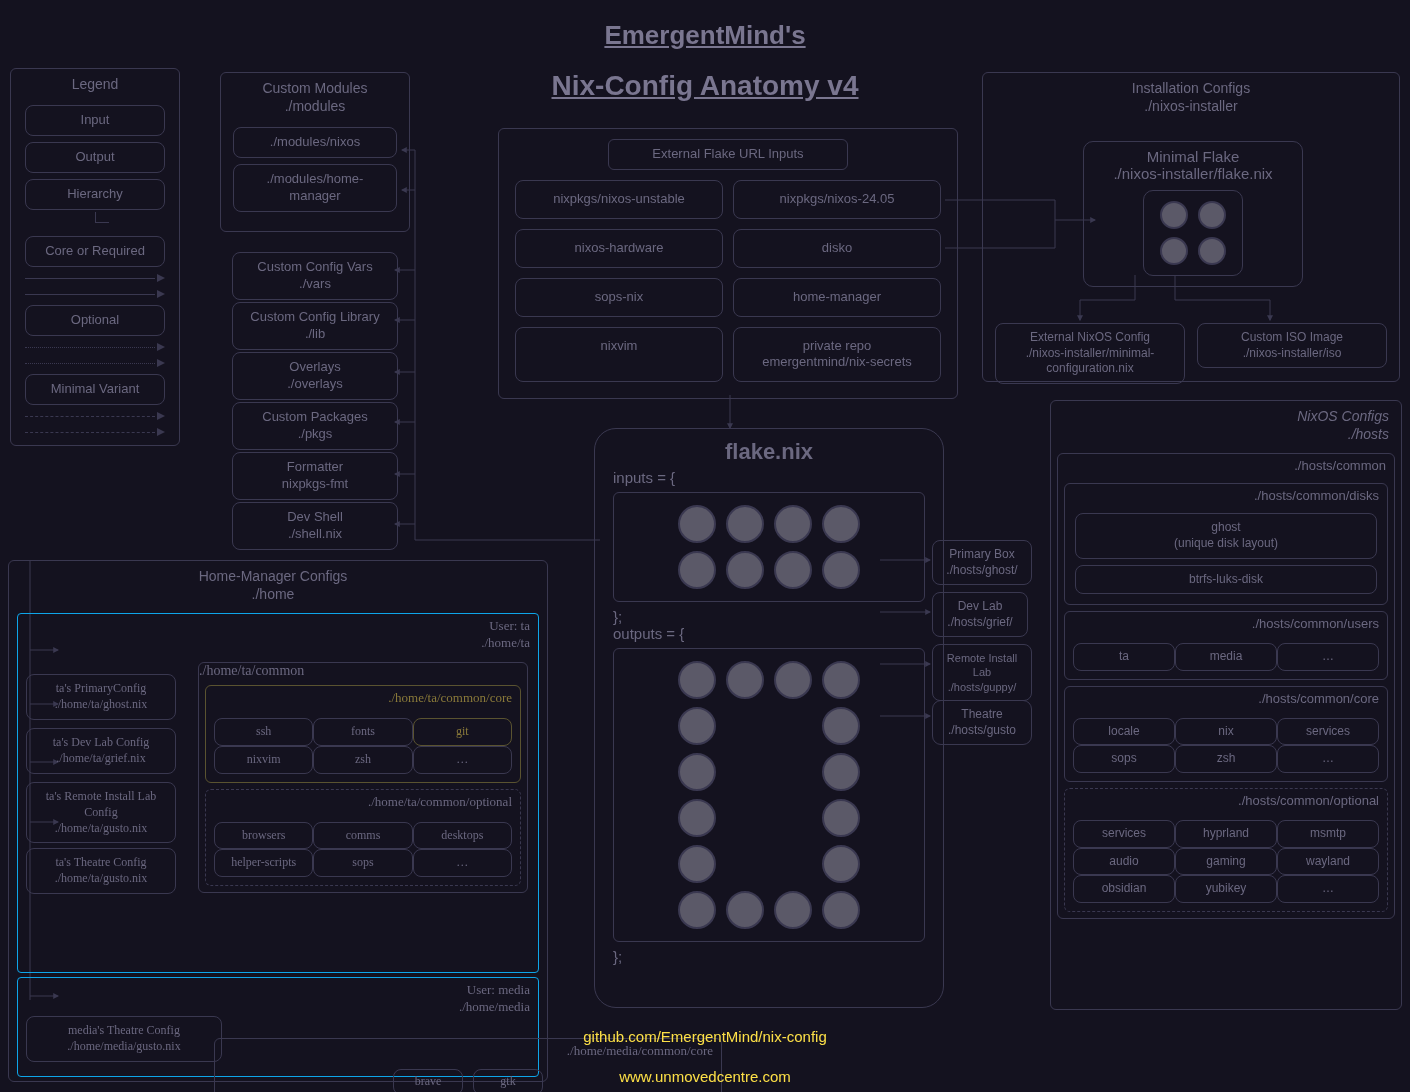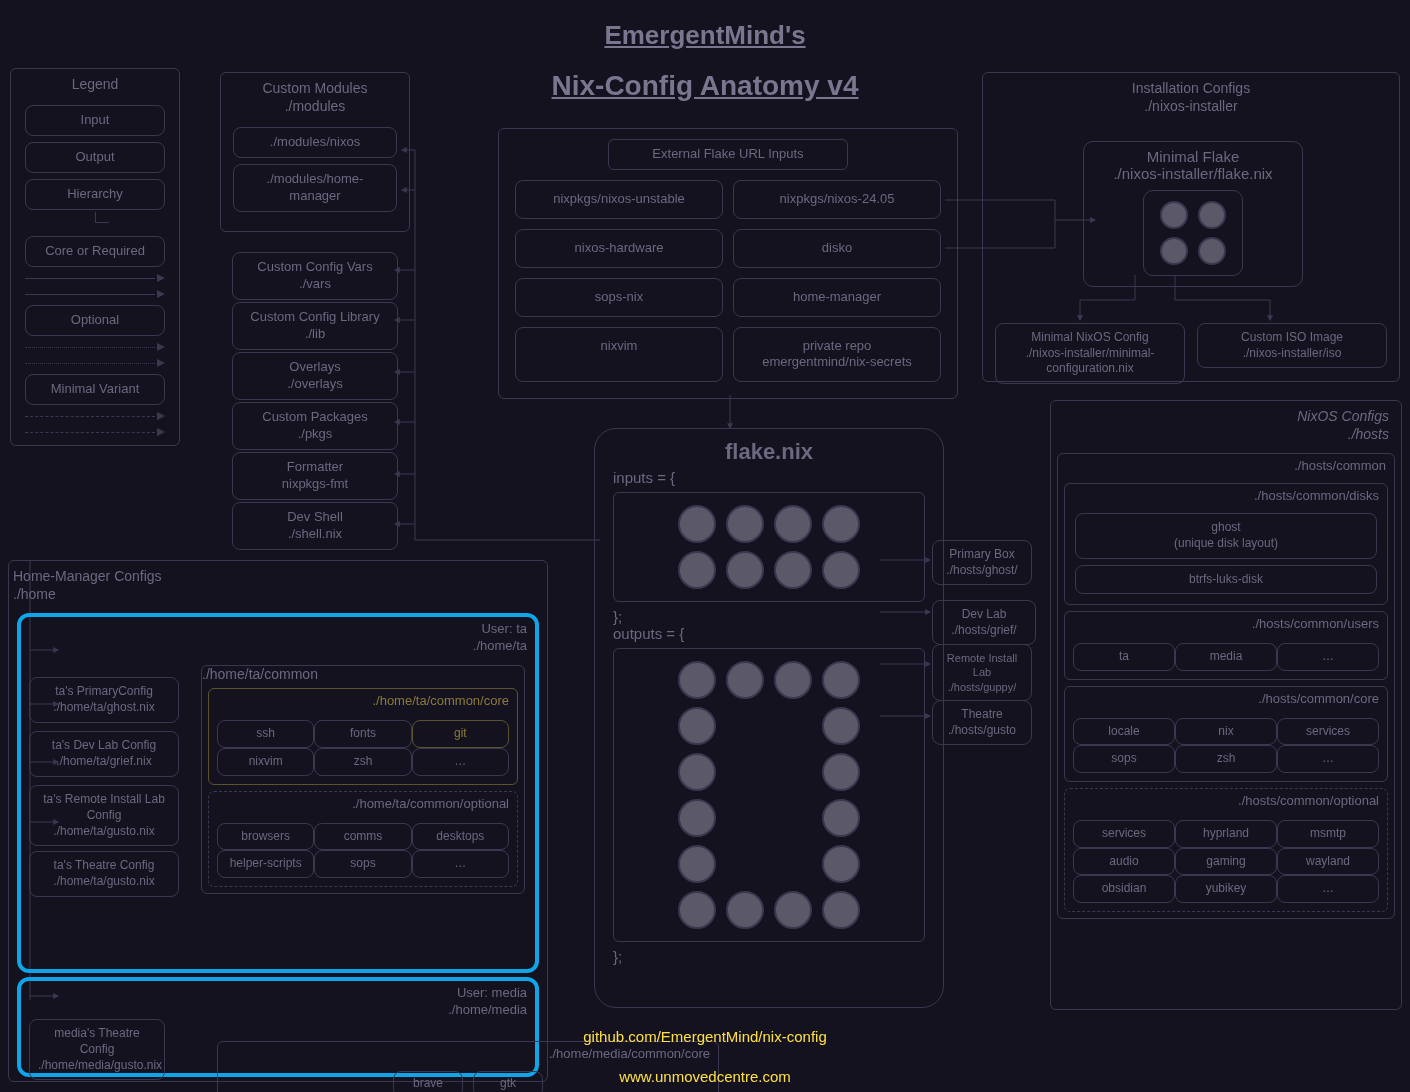--- a/index.html
+++ b/index.html
@@ -76,21 +76,21 @@
   #flake .outblock .circle-row.middle .circle:nth-child(2),
   #flake .outblock .circle-row.middle .circle:nth-child(3) { visibility: hidden; }
 
   
   #hosts { }
   .minigrid { display:grid; grid-template-columns: repeat(3, 1fr); gap: 0; padding: 8px; }
   .minigrid .pill { font-size: 12px; padding: 5px 4px; }
   .subpanel { border: 1px solid #3a3850; border-radius: 6px; margin: 6px; position: relative; }
   .subpanel.dashed { border-style: dashed; }
   .subpanel .shead { text-align: right; padding: 4px 8px; font-size: 13px; }
-  #home .userbox { border:4px solid #0ea5e9; border-radius:12px; margin:4px; position:relative; }
+  #home .userbox { border:1px solid #0ea5e9; border-radius:4px; margin:4px; position:relative;font-family:Liberation Serif, serif; }
   #home .userbox .uhead { text-align:right; padding:4px 8px; font-size:13px; line-height:1.3; }
 
   .footer { position:absolute; left:50%; transform:translateX(-50%); color:#fde047; }
   .footer.f1 { top:1028px; font-size:15px; }
   .footer.f2 { top:1068px; font-size:15px; }
 
   
   #wires { position:absolute; left:0; top:0; pointer-events:none; }
 </style>
 </head>
@@ -200,21 +200,21 @@
       <div class="circle-row">
           <span class="circle sm"></span>
           <span class="circle sm"></span>
         </div>
       <div class="circle-row">
           <span class="circle sm"></span>
           <span class="circle sm"></span>
         </div>
     </div>
   </div>
-  <div class="abs pill" style="left:12px; top:250px; width:190px; white-space:pre-line; font-size:12px;">Minimal NixOS Config
+  <div class="abs pill" style="left:12px; top:250px; width:190px; white-space:pre-line; font-size:12px;">External NixOS Config
 ./nixos-installer/minimal-configuration.nix</div>
   <div class="abs pill" style="left:214px; top:250px; width:190px; white-space:pre-line; font-size:12px;text-align:center;">Custom ISO Image
 ./nixos-installer/iso</div>
 </div>
 
 <div id="flake" class="panel" style="left:594px; top:428px; width:350px; height:580px;">
   <div class="fhead">flake.nix</div>
   <div class="code">inputs = {</div>
   <div class="block">
     <div class="circle-row">
@@ -268,21 +268,21 @@
         <span class="circle"></span>
         <span class="circle"></span>
         <span class="circle"></span>
       </div>
   </div>
   <div class="code">};</div>
 </div>
 
 <div class="abs pill" style="left:932px; top:540px; width:100px; white-space:pre-line; font-size:12px;">Primary Box
 ./hosts/ghost/</div>
-<div class="abs pill" style="left:932px; top:592px; width:104px; white-space:pre-line; font-size:12px;margin-top:8px;">Dev Lab
+<div class="abs pill" style="left:932px; top:592px; width:96px; white-space:pre-line; font-size:12px;">Dev Lab
 ./hosts/grief/</div>
 <div class="abs pill" style="left:932px; top:644px; width:100px; white-space:pre-line; font-size:11px;">Remote Install Lab
 ./hosts/guppy/</div>
 <div class="abs pill" style="left:932px; top:700px; width:100px; white-space:pre-line; font-size:12px;border-radius:9px;">Theatre
 ./hosts/gusto</div>
 
 <div id="hosts" class="panel" style="left:1050px; top:400px; width:352px; height:610px;">
   <div class="head" style="white-space:pre-line; text-align:right; padding-right:12px;font-style:italic;">NixOS Configs
 ./hosts</div>
   <div class="subpanel" style="margin-top:4px;">
@@ -329,21 +329,21 @@
         <div class="pill">wayland</div>
         <div class="pill">obsidian</div>
         <div class="pill">yubikey</div>
         <div class="pill">…</div>
       </div>
     </div>
   </div>
 </div>
 
 <div id="home" class="panel" style="left:8px; top:560px; width:540px; height:522px;">
-  <div class="head" style="white-space:pre-line; text-align:left; padding-right:14px;">Home-Manager Configs
+  <div class="head" style="white-space:pre-line; text-align:center; padding-right:14px;">Home-Manager Configs
 ./home</div>
 
   <div class="userbox" style="margin:4px 8px; height:360px; position:relative;">
     <div class="uhead" style="white-space:pre-line">User: ta
 ./home/ta</div>
 
     <div class="abs pill" style="left:8px; top:60px; width:150px; white-space:pre-line; font-size:12px;">ta's PrimaryConfig
 ./home/ta/ghost.nix</div>
     <div class="abs pill" style="left:8px; top:114px; width:150px; white-space:pre-line; font-size:12px;">ta's Dev Lab Config
 ./home/ta/grief.nix</div>
@@ -377,21 +377,21 @@
           <div class="pill sm">sops</div>
           <div class="pill sm">…</div>
         </div>
       </div>
     </div>
   </div>
 
   <div class="userbox" style="margin:4px 8px; height:100px; position:relative;">
     <div class="uhead" style="white-space:pre-line">User: media
 ./home/media</div>
-    <div class="abs pill" style="left:8px; top:38px; width:136px; white-space:pre-line; font-size:12px;">media's Theatre Config
+    <div class="abs pill" style="left:8px; top:38px; width:196px; white-space:pre-line; font-size:12px;">media's Theatre Config
 ./home/media/gusto.nix</div>
     <div class="abs subpanel" style="left:190px; top:12px; right:10px;">
       <div class="shead">./home/media/common/core</div>
       <div style="display:flex; gap:10px; padding:6px 10px 10px; justify-content:center;">
         <div class="pill sm" style="width:70px">brave</div>
         <div class="pill sm" style="width:70px">gtk</div>
       </div>
     </div>
   </div>
 </div>

